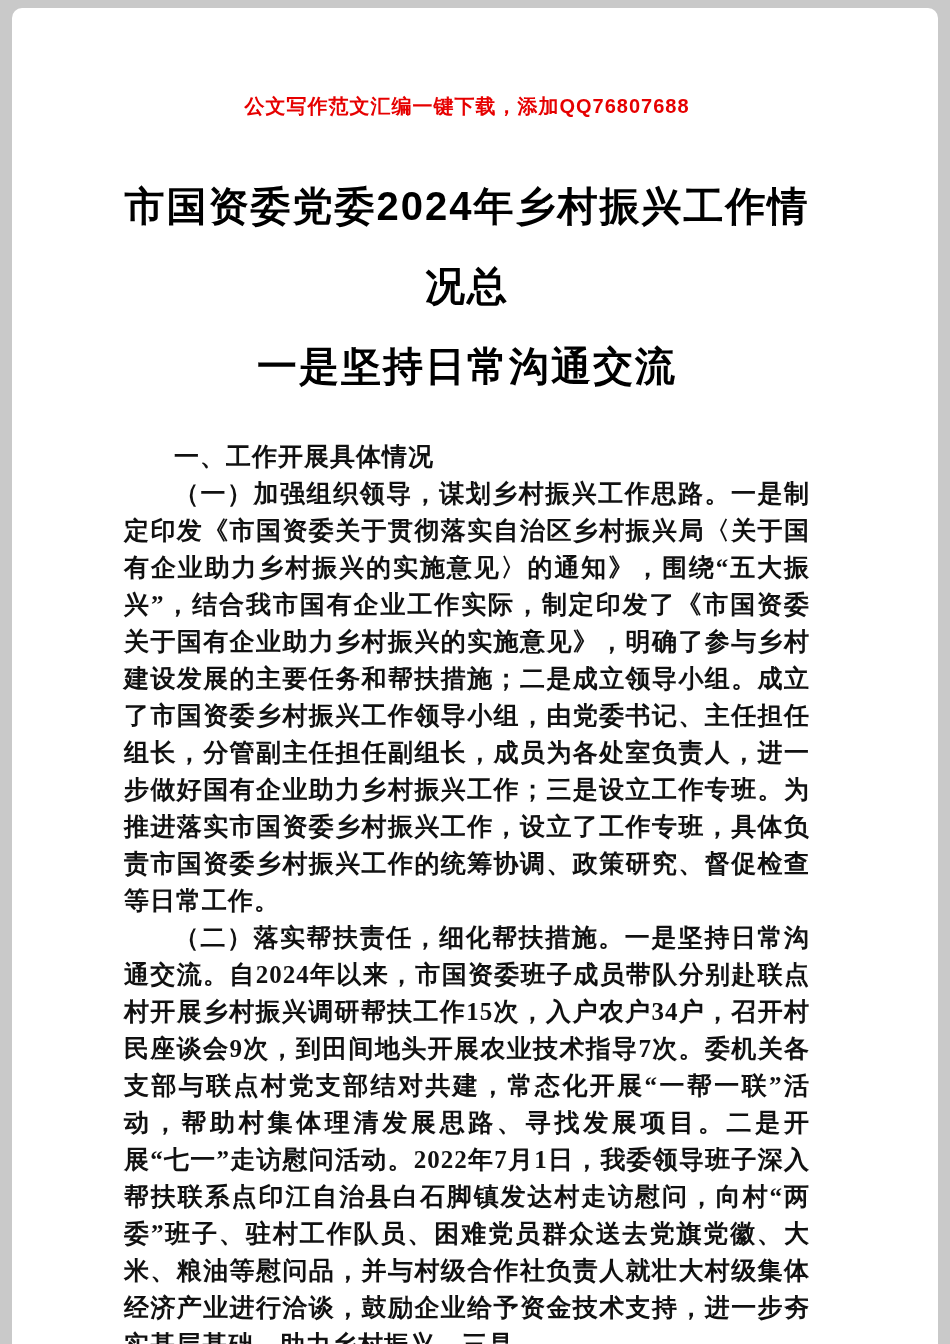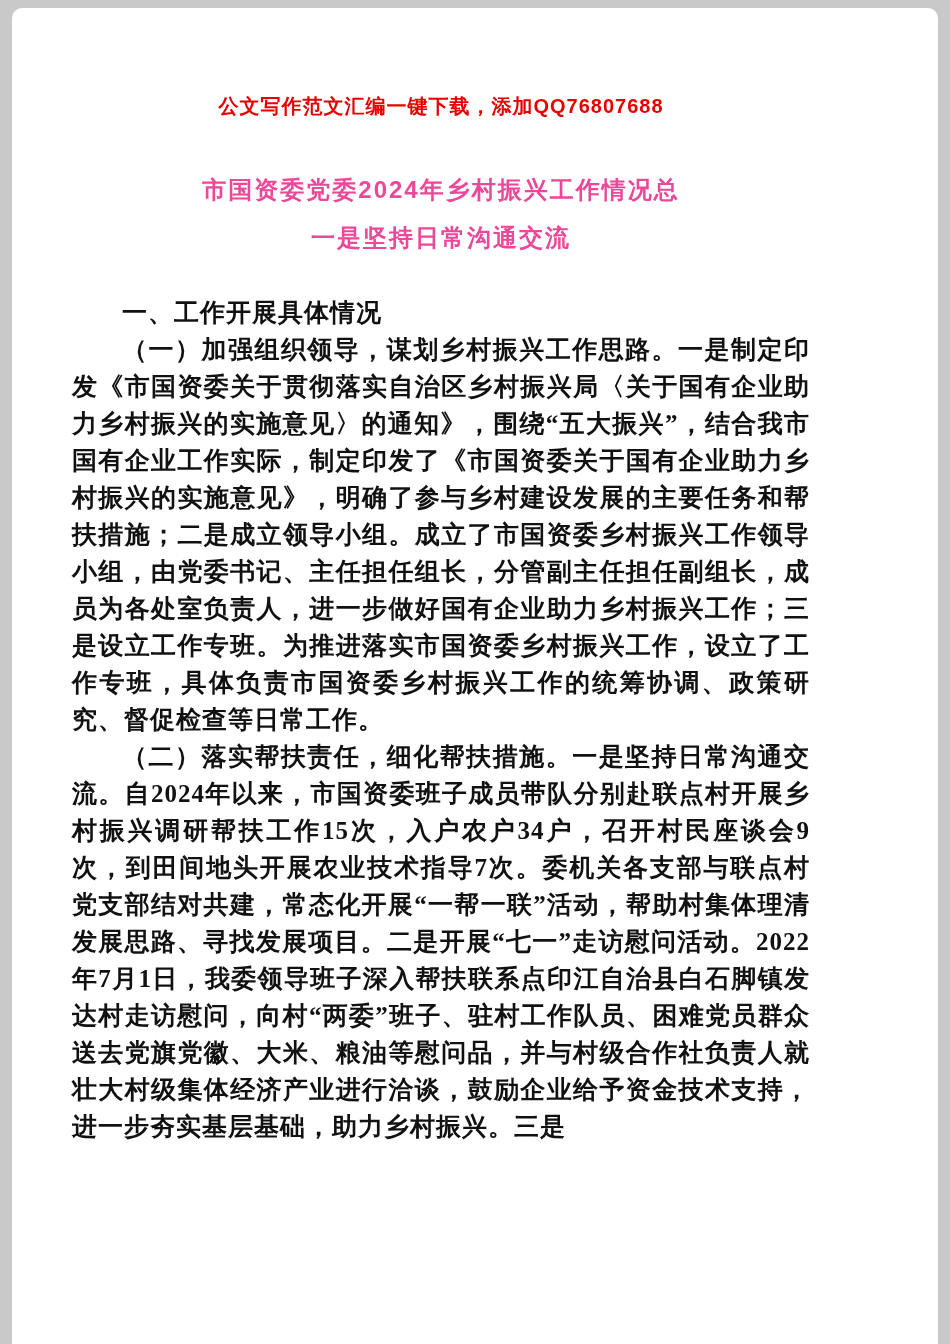--- a/index.html
+++ b/index.html
@@ -14,41 +14,41 @@
     margin: 0 auto;
     background: #c9c9c9;
     padding: 8px 12px 0 12px;
     overflow: hidden;
   }
   .page {
     width: 100%;
     height: 100%;
     background: #ffffff;
     border-radius: 10px 10px 0 0;
-    padding: 85px 128px 0 60px;
+    padding: 85px 128px 0 112px;
     color: #000000;
     overflow: hidden;
   }
   .notice {
     text-align: center;
     font-size: 20px;
     font-weight: 700;
     letter-spacing: 1px;
     font-family: "Liberation Sans", sans-serif;
     color: #e60000;
   }
   .doc-title {
     margin-top: 46px;
     text-align: center;
-    font-size: 24px;
+    font-size: 40px;
     font-weight: 700;
     line-height: 2.0;
     letter-spacing: 2px;
     font-family: "Liberation Sans", sans-serif;
-    color: #ec4899;
+    color: #000000;
   }
   .title-line { display: block; }
   .doc-body {
     margin-top: 32px;
     font-size: 25px;
     line-height: 37px;
     text-align: justify;
     letter-spacing: 1px;
     word-break: break-all;
     color: #111111;

